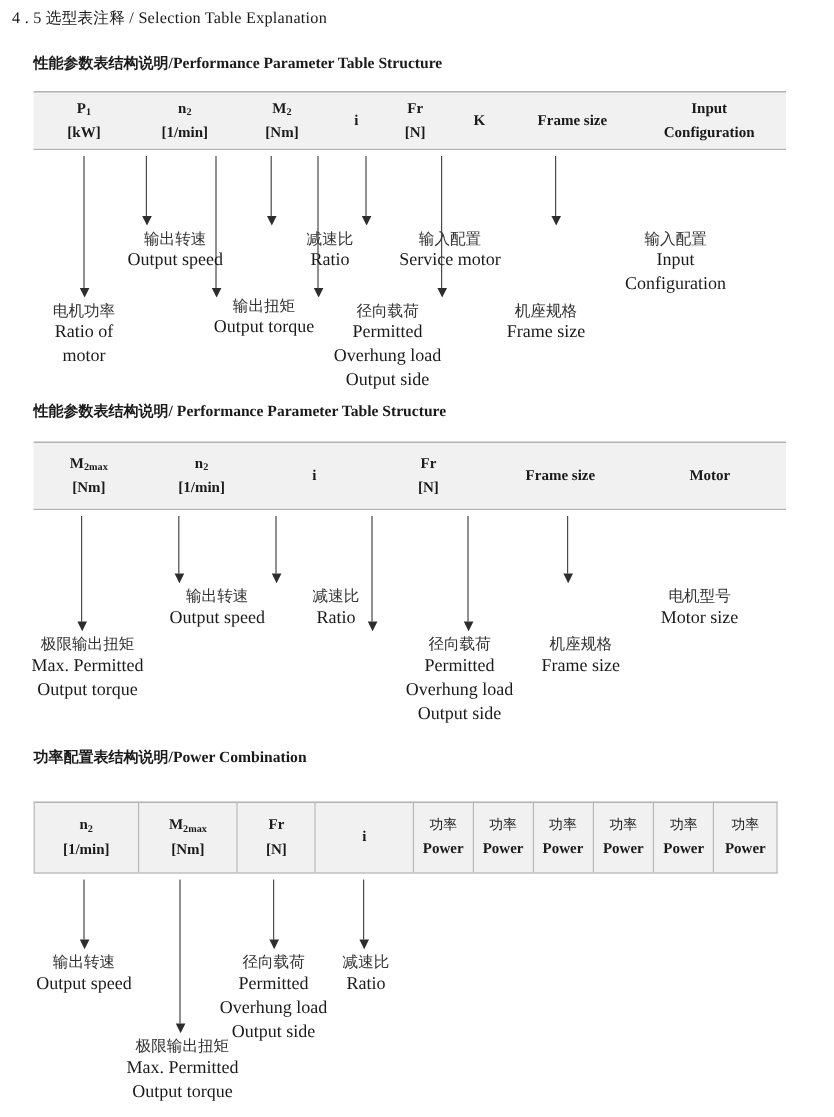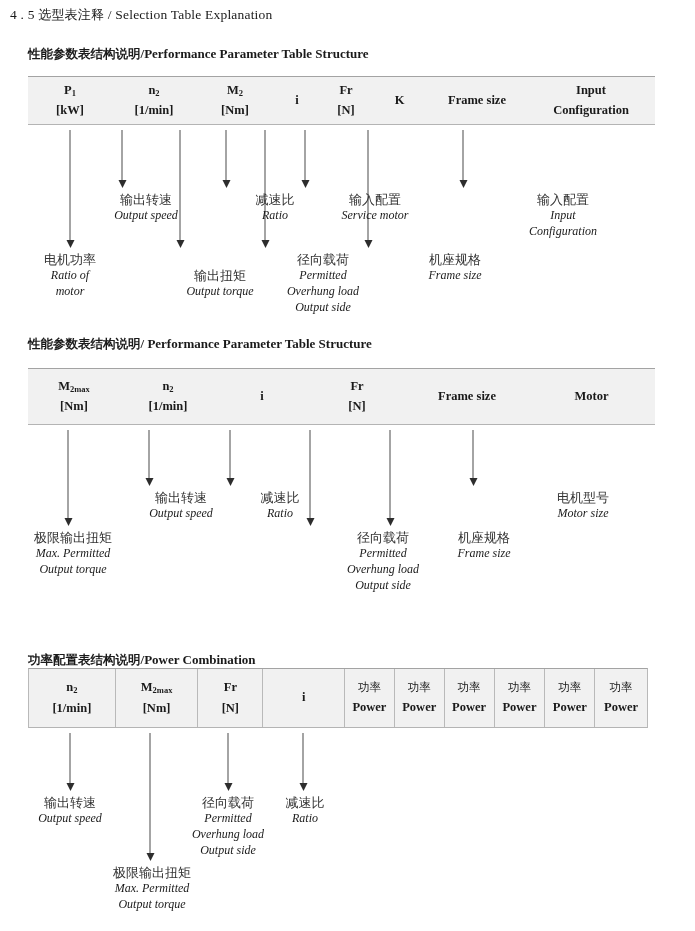--- a/index.html
+++ b/index.html
@@ -127,23 +127,22 @@
   }
   .note .cn {
     display: block;
     font-family: "DejaVu Sans", sans-serif;
     font-size: 13px;
     color: #333333;
   }
   .note .en {
     display: block;
     font-family: "Liberation Serif", serif;
-    font-size: 12px;
+    font-size: 15px;
     color: #1a1a1a;
-    font-style: italic;
   }
 </style>
 </head>
 <body>
 
 <div class="section-title" style="left:10px; top:6px;">
   <span class="en">4 . 5</span>
   <span class="cn">选型表注释</span>
   <span class="en">/</span>
   <span class="en">Selection Table Explanation</span>
@@ -220,21 +219,21 @@
 
 <div class="note" style="left:70px; top:251px;">
   <span class="cn">电机功率</span>
   <span class="en">Ratio of</span>
   <span class="en">motor</span>
 </div>
 <div class="note" style="left:146px; top:191px;">
   <span class="cn">输出转速</span>
   <span class="en">Output speed</span>
 </div>
-<div class="note" style="left:220px; top:267px;">
+<div class="note" style="left:220px; top:247px;">
   <span class="cn">输出扭矩</span>
   <span class="en">Output torque</span>
 </div>
 <div class="note" style="left:275px; top:191px;">
   <span class="cn">减速比</span>
   <span class="en">Ratio</span>
 </div>
 <div class="note" style="left:323px; top:251px;">
   <span class="cn">径向载荷</span>
   <span class="en">Permitted</span>
@@ -329,21 +328,21 @@
 </div>
 <div class="note" style="left:484px; top:529px;">
   <span class="cn">机座规格</span>
   <span class="en">Frame size</span>
 </div>
 <div class="note" style="left:583px; top:489px;">
   <span class="cn">电机型号</span>
   <span class="en">Motor size</span>
 </div>
 
-<div class="sub-title" style="left:28px; top:622px;margin-top:28px;">
+<div class="sub-title" style="left:28px; top:622px;">
   <span class="cn">功率配置表结构说明</span><span class="sep">/</span><span class="en">Power Combination</span>
 </div>
 
 <div class="tbl bordered" style="left:28px; top:668px; width:620px; height:60px;">
   <div class="cell two-line" style="width:87px;">
     <span class="l1"><span>n</span><sub>2</sub></span>
     <span class="l2">[1/min]</span>
   </div>
   <div class="cell two-line" style="width:83px;">
     <span class="l1"><span>M</span><sub>2max</sub></span>

